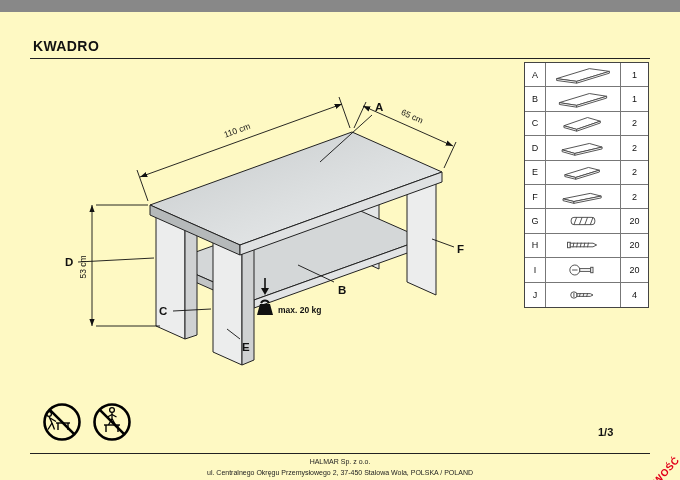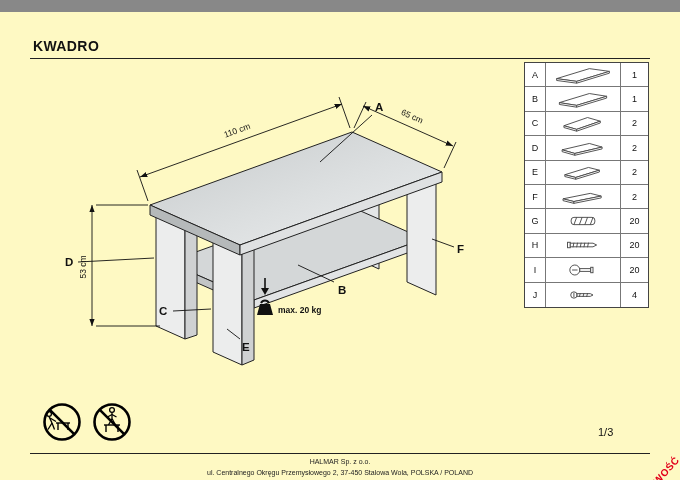--- a/index.html
+++ b/index.html
@@ -5,21 +5,21 @@
   html,body { margin:0; padding:0; background:#888; }
   .page {
     position:relative; width:680px; height:480px; background:#fef9c3;
     font-family:"Liberation Sans", sans-serif; overflow:hidden; margin:12px auto;
     color:#111;
   }
   .title { position:absolute; left:33px; top:26px; font-size:14px; font-weight:bold; letter-spacing:.4px; }
   .head-rule { position:absolute; left:30px; top:46px; width:620px; height:1px; background:#222; }
   .foot-rule { position:absolute; left:30px; top:441px; width:620px; height:1px; background:#222; }
   .footer { position:absolute; left:0; top:445px; width:680px; text-align:center; font-size:7px; line-height:1.55; color:#222; }
-  .page-num { position:absolute; left:598px; top:414px; font-size:11px; font-weight:normal; }
+  .page-num { position:absolute; left:598px; top:414px; font-size:11px; font-weight:bold; }
   .badge { position:absolute; right:-6px; bottom:10px; transform:rotate(-48deg); color:#e2001a;
            font-size:10px; font-weight:bold; letter-spacing:.6px; }
   .parts-table {
     position:absolute; left:524px; top:50px; width:125px; height:246px;
     border:1px solid #444; box-sizing:border-box; display:grid;
     grid-template-rows:repeat(10,1fr); background:#fff;
   }
   .pt-row { display:grid; grid-template-columns:21px 1fr 27px; border-bottom:1px solid #777; min-height:0; }
   .pt-row:last-child { border-bottom:none; }
   .pt-letter, .pt-qty { display:flex; align-items:center; justify-content:center; font-size:9px; }

